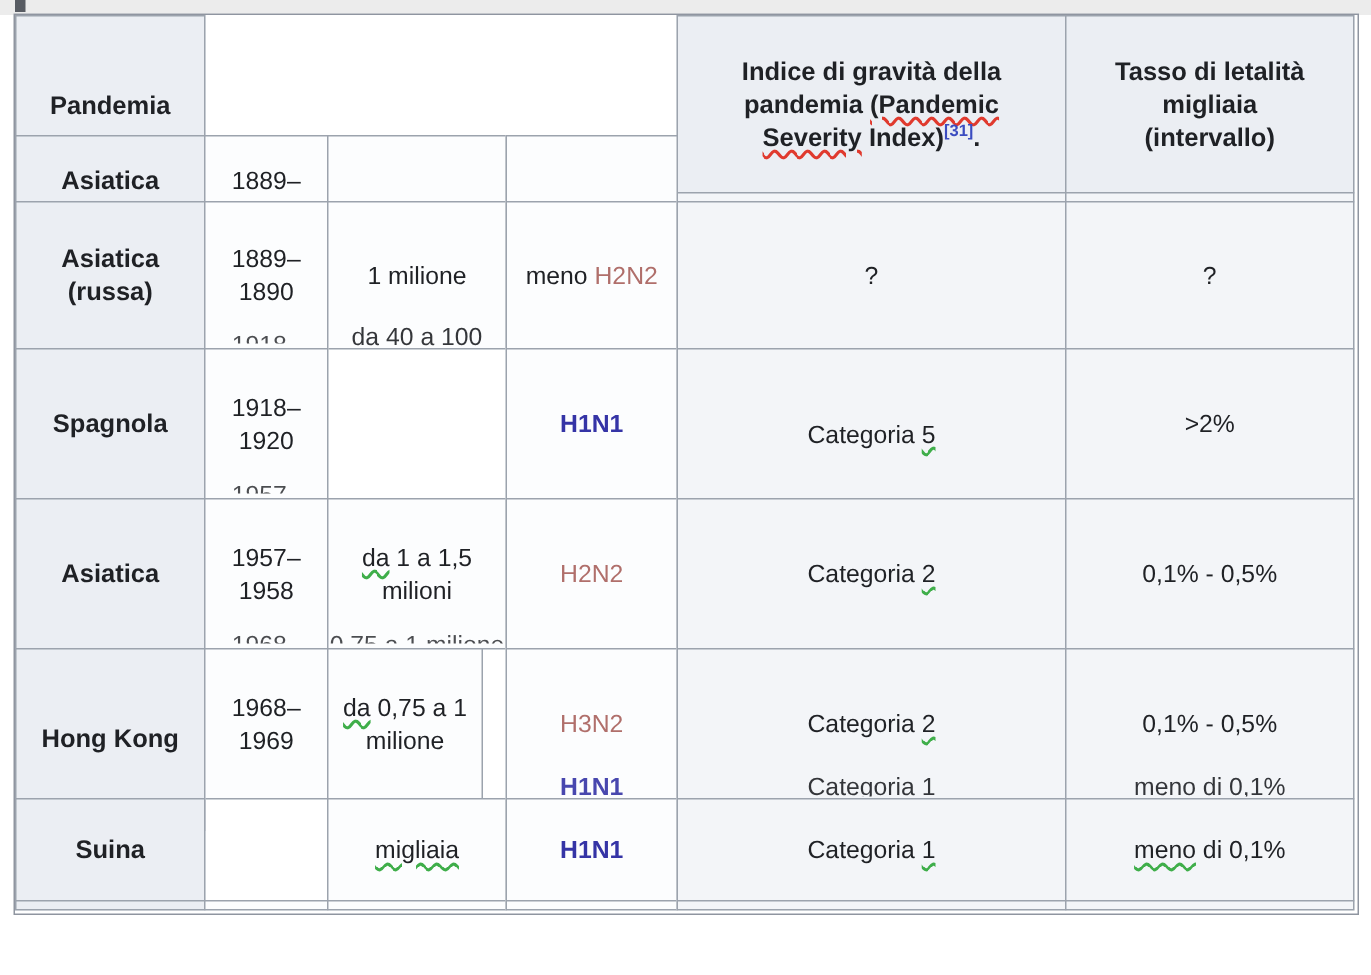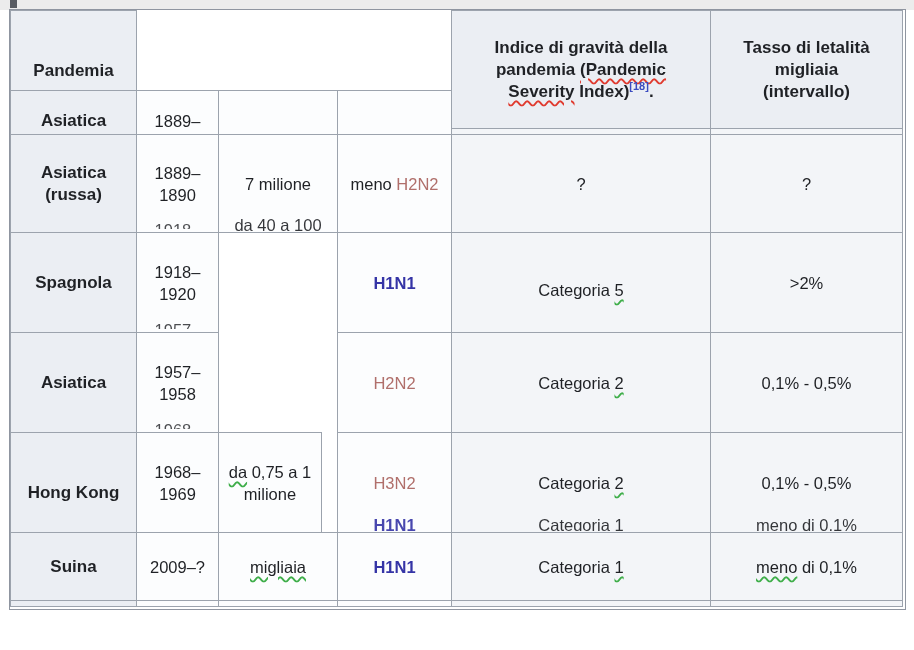--- a/index.html
+++ b/index.html
@@ -50,21 +50,21 @@
   <div class="twrap">
 
     <div class="c th hdr14" style="left:0;top:0;width:127px;height:81px">
       <span>Pandemia</span>
     </div>
 
     <div class="c th" style="left:441px;top:0;width:260px;height:119px">
       <div>
         <span>Indice di gravità della</span><br>
         <span>pandemia </span><span class="wavy" style="text-decoration-color: rgb(224, 58, 46);">(Pandemic</span><br>
-        <span class="wavy" style="text-decoration-color: rgb(224, 58, 46);">Severity</span><span> Index)</span><span class="ref" style="color: rgb(59, 76, 192);">[18]</span><span>.</span>
+        <span class="wavy" style="text-decoration-color: rgb(224, 58, 46);">Severity</span><span> Index)</span><span class="ref" style="color: rgb(59, 76, 192);">[31]</span><span>.</span>
       </div>
     </div>
     <div class="c th" style="left:700px;top:0;width:193px;height:119px">
       <div>
         <span>Tasso di letalità</span><br>
         <span>migliaia</span><br>
         <span>(intervallo)</span>
       </div>
     </div>
 
@@ -83,21 +83,21 @@
     <div class="c th" style="left:0;top:124px;width:127px;height:99px">
       <span>Asiatica (russa)</span>
     </div>
     <div class="c tdw" style="left:126px;top:124px;width:83px;height:99px">
       <span>1889– 1890</span>
       <div class="slice">
           <span class="in">1918– 1920</span>
         </div>
     </div>
     <div class="c tdw" style="left:208px;top:124px;width:120px;height:99px">
-      <span><span class="wavy" style="text-decoration-color: rgb(63, 174, 74);"></span><span>7 milione</span></span>
+      <span><span class="wavy" style="text-decoration-color: rgb(63, 174, 74);"></span><span>1 milione</span></span>
       <div class="gcut">
           <span class="in"><span class="wavy" style="text-decoration-color: rgb(63, 174, 74);">da</span><span> 40 a 100 milioni</span></span>
         </div>
     </div>
     <div class="c tdw" style="left:327px;top:124px;width:115px;height:99px">
       <span><span>meno </span><span style="color: rgb(176, 111, 107);">H2N2</span></span>
     </div>
     <div class="c tds" style="left:441px;top:124px;width:260px;height:99px">
       <span><span>?</span><span class="wavy" style="text-decoration-color: rgb(63, 174, 74);"></span></span>
     </div>
@@ -124,20 +124,26 @@
       <span><span class="wavy" style="text-decoration-color: rgb(63, 174, 74);"></span><span>&gt;2%</span></span>
     </div>
 
     <div class="c th" style="left:0;top:322px;width:127px;height:101px">
       <span>Asiatica</span>
     </div>
     <div class="c tdw" style="left:126px;top:322px;width:83px;height:101px">
       <span>1957– 1958</span>
       <div class="slice">
           <span class="in">1968– 1969</span>
+        </div>
+    </div>
+    <div class="c tdw" style="left:208px;top:322px;width:120px;height:101px">
+      <span><span class="wavy" style="text-decoration-color: rgb(63, 174, 74);">da</span><span> 1 a 1,5 milioni</span></span>
+      <div class="slice">
+          <span class="in"> 0,75 a 1 milione</span>
         </div>
     </div>
     <div class="c tdw" style="left:327px;top:322px;width:115px;height:101px">
       <span style="color: rgb(176, 111, 107);">H2N2</span>
     </div>
     <div class="c tds" style="left:441px;top:322px;width:260px;height:101px">
       <span><span>Categoria </span><span class="wavy" style="text-decoration-color: rgb(63, 174, 74);">2</span></span>
     </div>
     <div class="c tds" style="left:700px;top:322px;width:193px;height:101px">
       <span><span class="wavy" style="text-decoration-color: rgb(63, 174, 74);"></span><span>0,1% - 0,5%</span></span>
@@ -169,23 +175,20 @@
     </div>
     <div class="c tds" style="left:700px;top:422px;width:193px;height:101px">
       <span><span class="wavy" style="text-decoration-color: rgb(63, 174, 74);"></span><span>0,1% - 0,5%</span></span>
       <div class="gcut">
           <span class="in"><span>meno</span><span> di 0,1%</span></span>
         </div>
     </div>
 
     <div class="c th" style="left:0;top:522px;width:127px;height:69px">
       <span>Suina</span>
-    </div>
-    <div class="c tdw" style="left:126px;top:522px;width:83px;height:69px">
-      <span>2009–?</span>
     </div>
     <div class="c tdw" style="left:208px;top:522px;width:120px;height:69px">
       <span><span class="wavy" style="text-decoration-color: rgb(63, 174, 74);">migliaia</span><span></span></span>
     </div>
     <div class="c tdw" style="left:327px;top:522px;width:115px;height:69px">
       <span class="bold" style="color: rgb(53, 52, 166);">H1N1</span>
     </div>
     <div class="c tds" style="left:441px;top:522px;width:260px;height:69px">
       <span><span>Categoria </span><span class="wavy" style="text-decoration-color: rgb(63, 174, 74);">1</span></span>
     </div>

